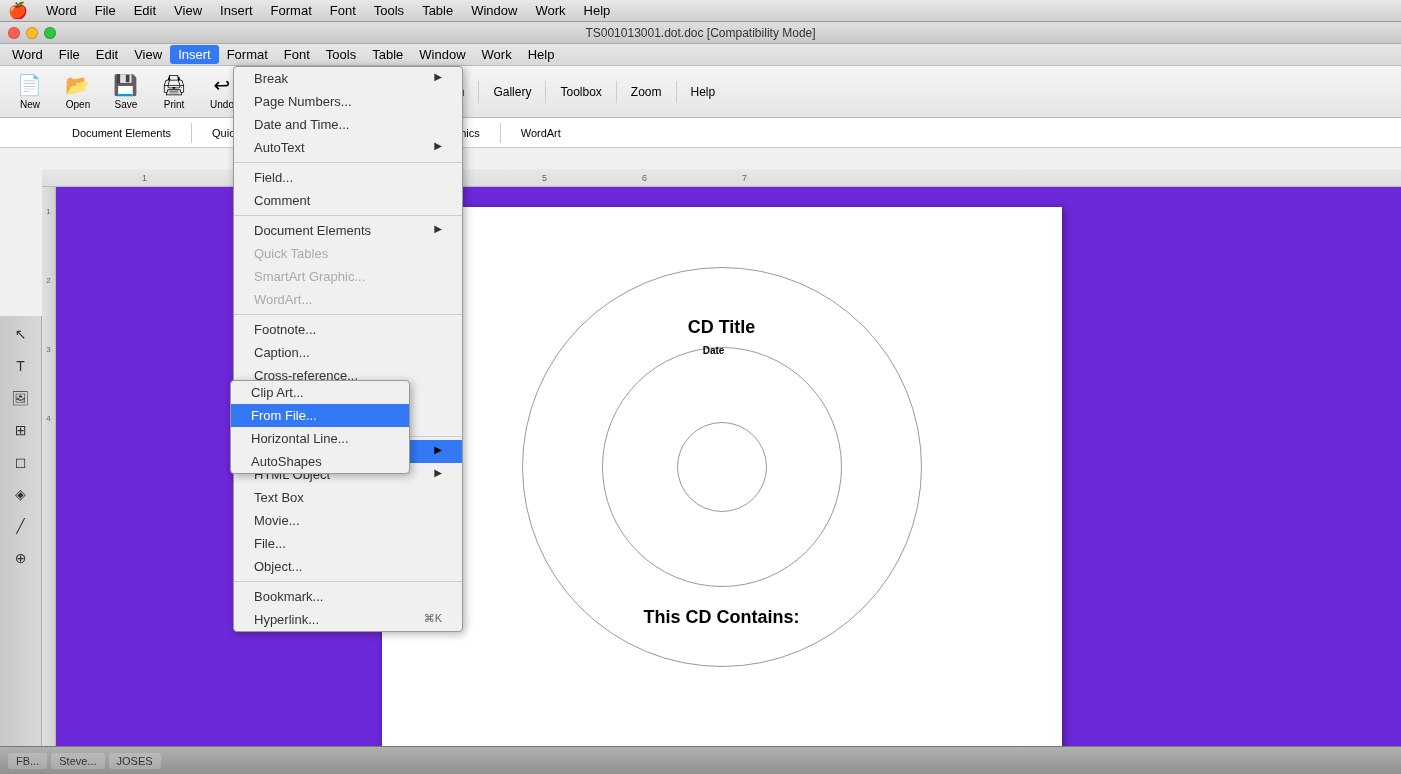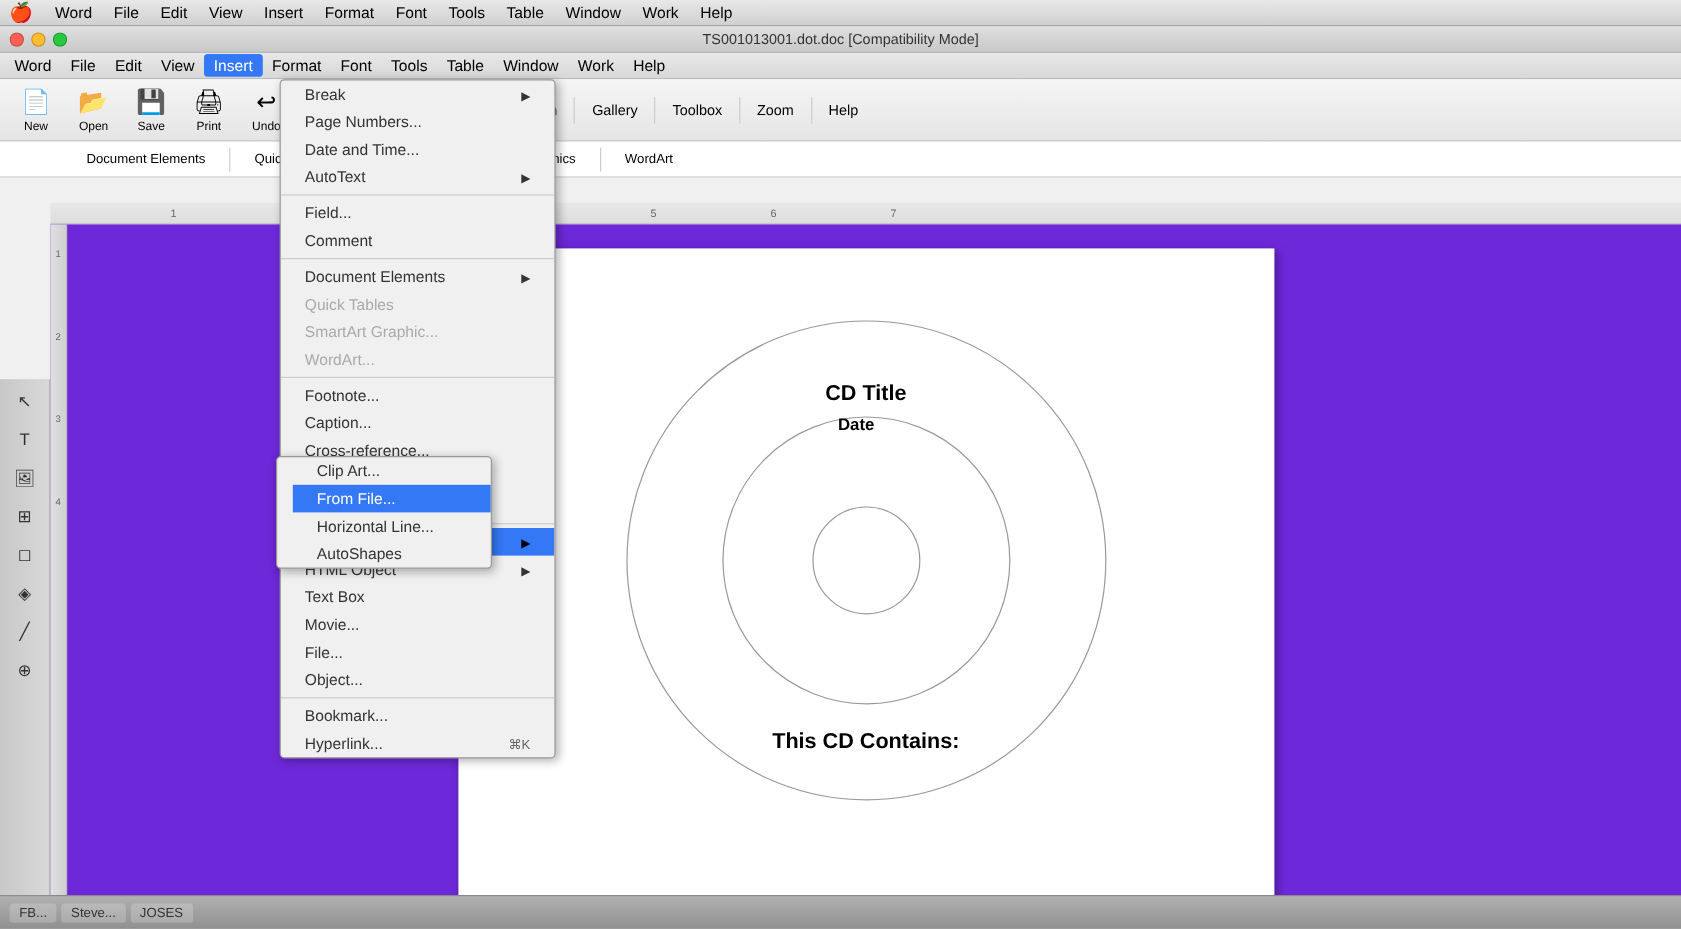--- a/index.html
+++ b/index.html
@@ -112,54 +112,54 @@
     .cd-hole {
       position: absolute; left: 155px; top: 155px; width: 90px; height: 90px;
       border-radius: 50%; border: 1.5px solid #999;
     }
     .cd-title {
       position: absolute; top: 50px; left: 0; right: 0; text-align: center;
       font-weight: bold; font-size: 18px;
     }
     .cd-date {
       position: absolute; top: 78px; left: 0; right: 16px; text-align: center;
-      font-weight: bold; font-size: 14px;
+      font-weight: bold; font-size: 10px;
     }
     .cd-contains {
       position: absolute; top: 340px; left: 0; right: 0; text-align: center;
       font-weight: bold; font-size: 18px;
     }
     .insert-menu {
       position: absolute; top: 44px; left: 233px; width: 230px;
       background: #f0f0f0; border: 1px solid #999;
       box-shadow: 2px 2px 8px rgba(0,0,0,0.3);
       border-radius: 4px; z-index: 200; overflow: hidden;
     }
     .menu-item {
       padding: 4px 20px; font-size: 13px; cursor: pointer; color: #333;
-      display: flex; align-items: flex-end; justify-content: space-between;
+      display: flex; align-items: flex-start; justify-content: space-between;
       position: relative;
     }
     .menu-item.disabled { color: #aaa; cursor: default; }
     .menu-item.highlighted { background: #3478f6; color: #000000; }
     .menu-separator {
       height: 1px; background: #ccc; margin: 3px 0;
     }
     .menu-arrow { font-size: 10px; }
 
     
     .picture-submenu {
       position: absolute; left: 230px; top: 358px; width: 180px;
       background: #f0f0f0; border: 1px solid #999;
       box-shadow: 2px 2px 8px rgba(0,0,0,0.3);
       border-radius: 4px; z-index: 300; overflow: hidden;
     }
     .submenu-item {
       padding: 4px 20px; font-size: 13px; cursor: pointer; color: #333;
-      display: flex; align-items: center; justify-content: space-between; margin-left: 13px;
+      display: flex; align-items: center; justify-content: space-between;
     }
     .submenu-item.active { background: #3478f6; color: white; }
 
     
     .taskbar {
       position: fixed; bottom: 0; left: 0; right: 0; height: 28px;
       background: linear-gradient(to bottom, #b0b0b0, #909090);
       border-top: 1px solid #777; display: flex; align-items: center;
       padding: 0 8px; gap: 4px;
     }

